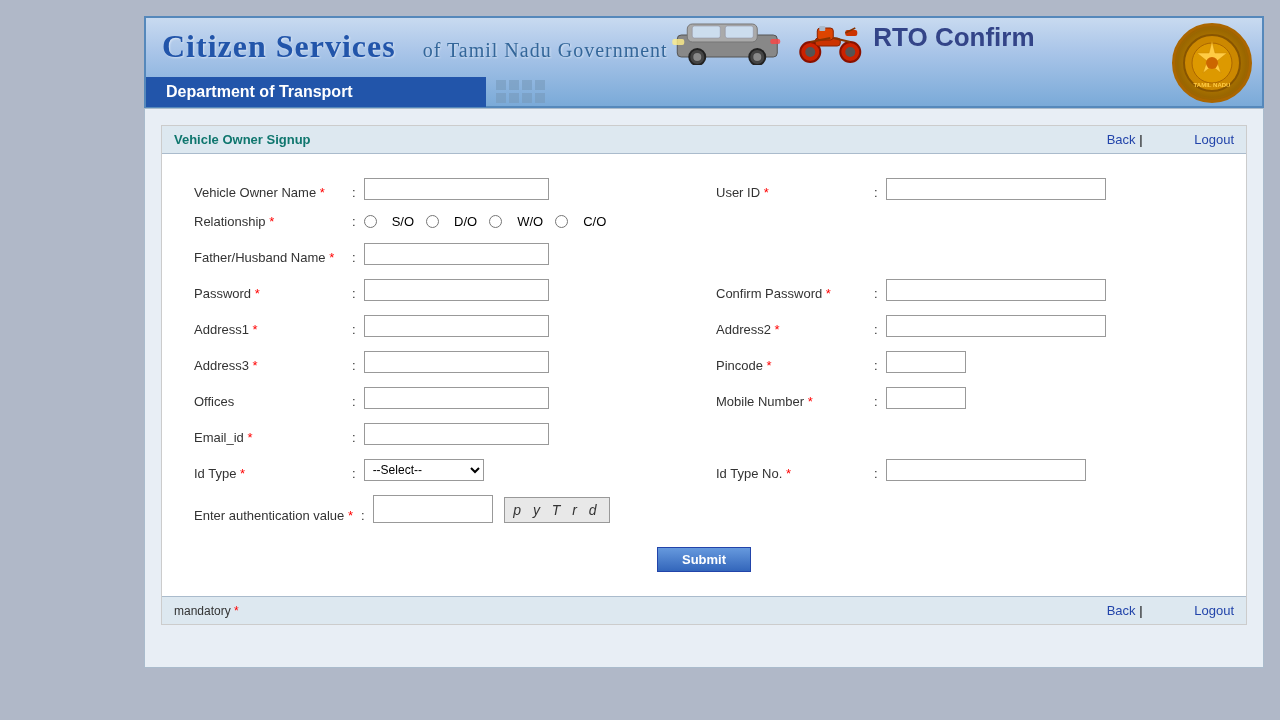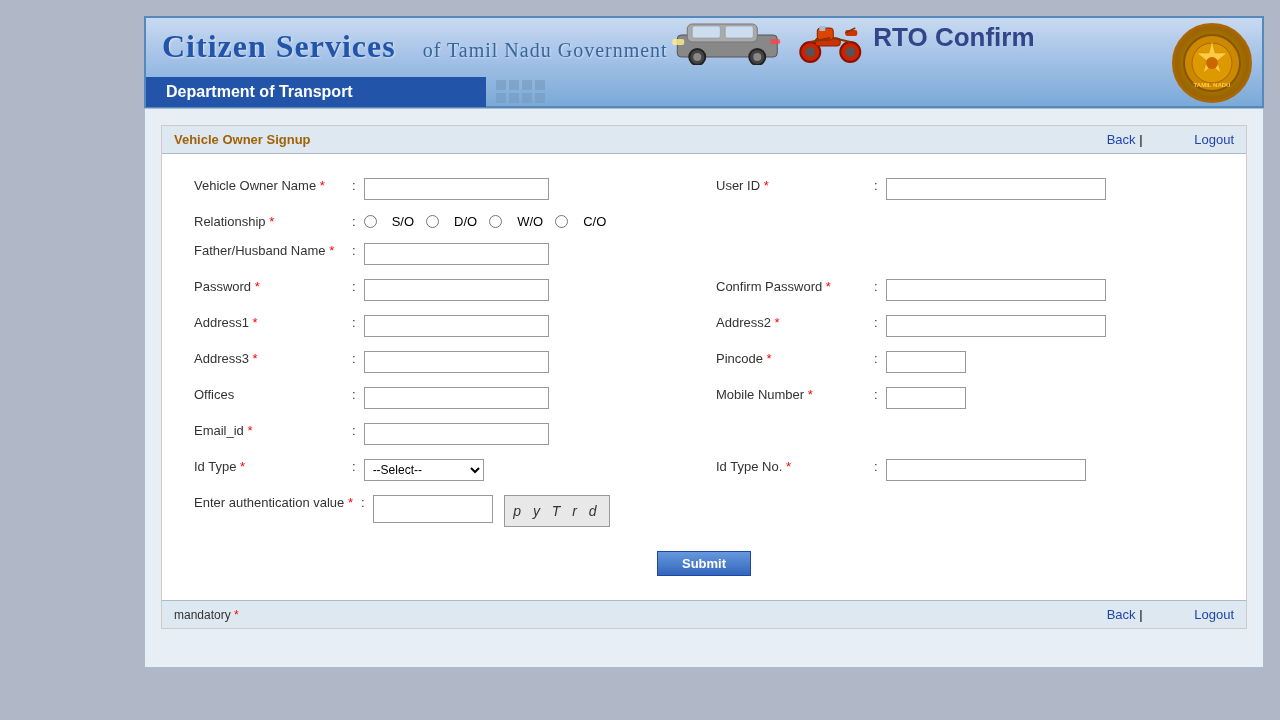--- a/index.html
+++ b/index.html
@@ -124,21 +124,21 @@
     .title-bar {
       background: #dde8f0;
       border-bottom: 1px solid #aabbcc;
       padding: 6px 12px;
       display: flex;
       justify-content: space-between;
       align-items: center;
     }
 
     .title-bar-left {
-      color: #a16207;
+      color: #0f766e;
       font-weight: bold;
       font-size: 13px;
     }
 
     .title-bar-right a {
       color: #2244aa;
       text-decoration: none;
       font-size: 13px;
       margin-left: 48px;
     }
@@ -150,21 +150,21 @@
 
     .form-row {
       display: flex;
       align-items: center;
       margin-bottom: 14px;
       gap: 24px;
     }
 
     .form-field {
       display: flex;
-      align-items: flex-start;
+      align-items: flex-end;
       gap: 4px;
       flex: 1;
     }
 
     .field-label {
       color: #333;
       font-size: 13px;
       min-width: 150px;
       text-align: left;
     }
@@ -220,21 +220,21 @@
 
     
     .captcha-display {
       background: #e8e8e8;
       border: 1px solid #999;
       padding: 2px 8px;
       font-size: 14px;
       font-style: italic;
       letter-spacing: 4px;
       color: #333;
-      height: 32px;
+      height: 26px;
       display: inline-flex;
       align-items: center;
     }
 
     .captcha-input {
       border: 1px solid #999;
       padding: 2px 4px;
       font-size: 12px;
       height: 28px;
       width: 120px;

